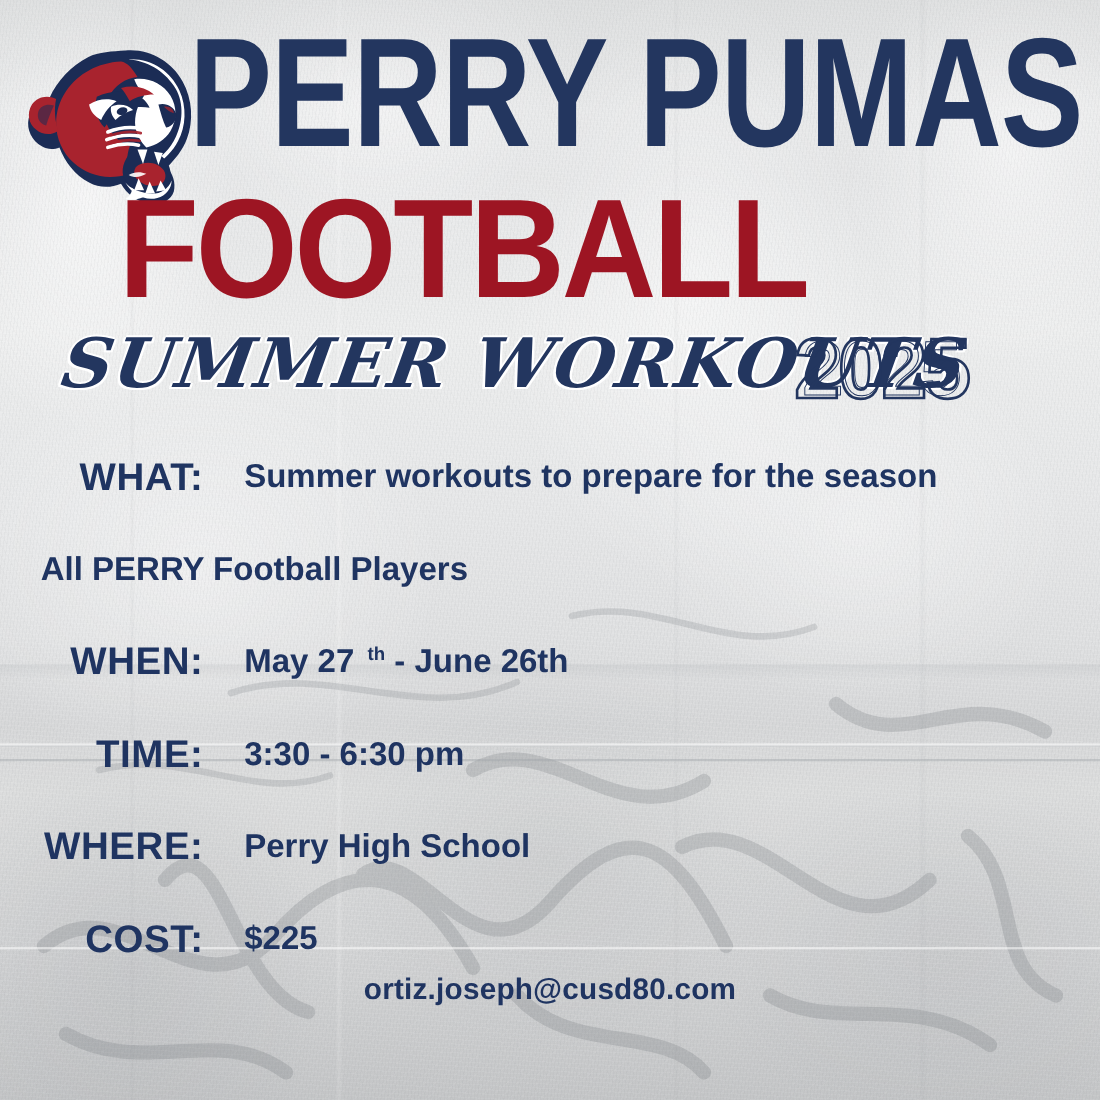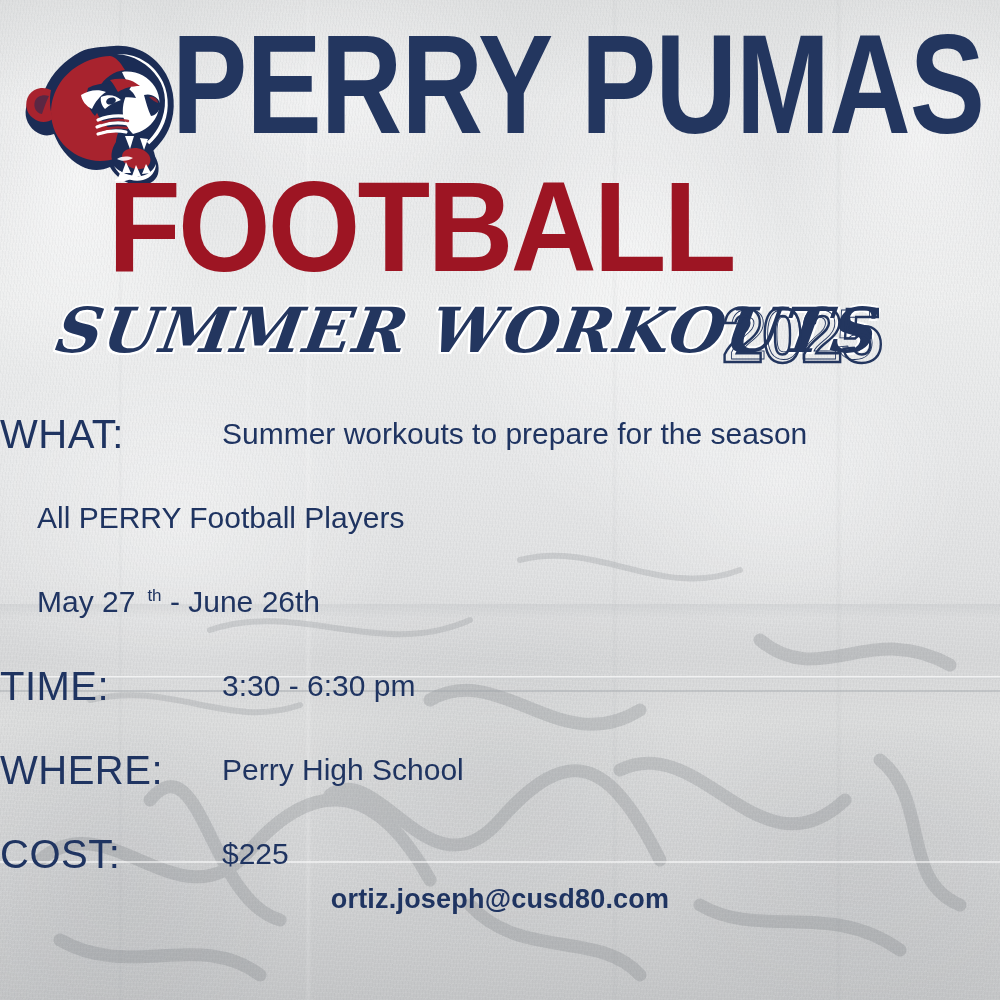--- a/index.html
+++ b/index.html
@@ -130,28 +130,28 @@
     white-space:nowrap;
   }
 
   
   .info{position:absolute;left:0;top:392px;width:1000px;}
   .row{
     position:relative;height:84px;
     display:flex;align-items:center;
   }
   .row .label{
-    width:185px;text-align:left;
-    font-weight:400;font-size:40px;letter-spacing:.5px;
+    width:185px;text-align:right;
+    font-weight:700;font-size:35px;letter-spacing:.5px;
     color:#1f3461;
     white-space:nowrap;
   }
   .row .value{
     margin-left:37px;
-    font-weight:400;font-size:30px;letter-spacing:0;
+    font-weight:700;font-size:30px;letter-spacing:0;
     color:#1f3461;
     white-space:nowrap;
   }
   .row .value sup{font-size:17px;vertical-align:super;line-height:0;margin-left:12px;}
 
   
   .contact{
     position:absolute;left:0;top:880px;width:1000px;text-align:center;
     color:#1f3461;font-weight:700;font-size:27px;line-height:38px;
     letter-spacing:.2px;
@@ -295,20 +295,21 @@
     <div class="row">
       <span class="label">WHAT:</span>
       <span class="value">Summer workouts to prepare for the season</span>
     </div>
 
     <div class="row">
       <span class="value">All PERRY Football Players</span>
     </div>
 
     <div class="row">
+      <span class="label">WHEN:</span>
       <span class="value"><span>May 27</span><sup>th</sup><span> - June 26th</span></span>
     </div>
 
     <div class="row">
       <span class="label">TIME:</span>
       <span class="value">3:30 - 6:30 pm</span>
     </div>
 
     <div class="row">
       <span class="label">WHERE:</span>

